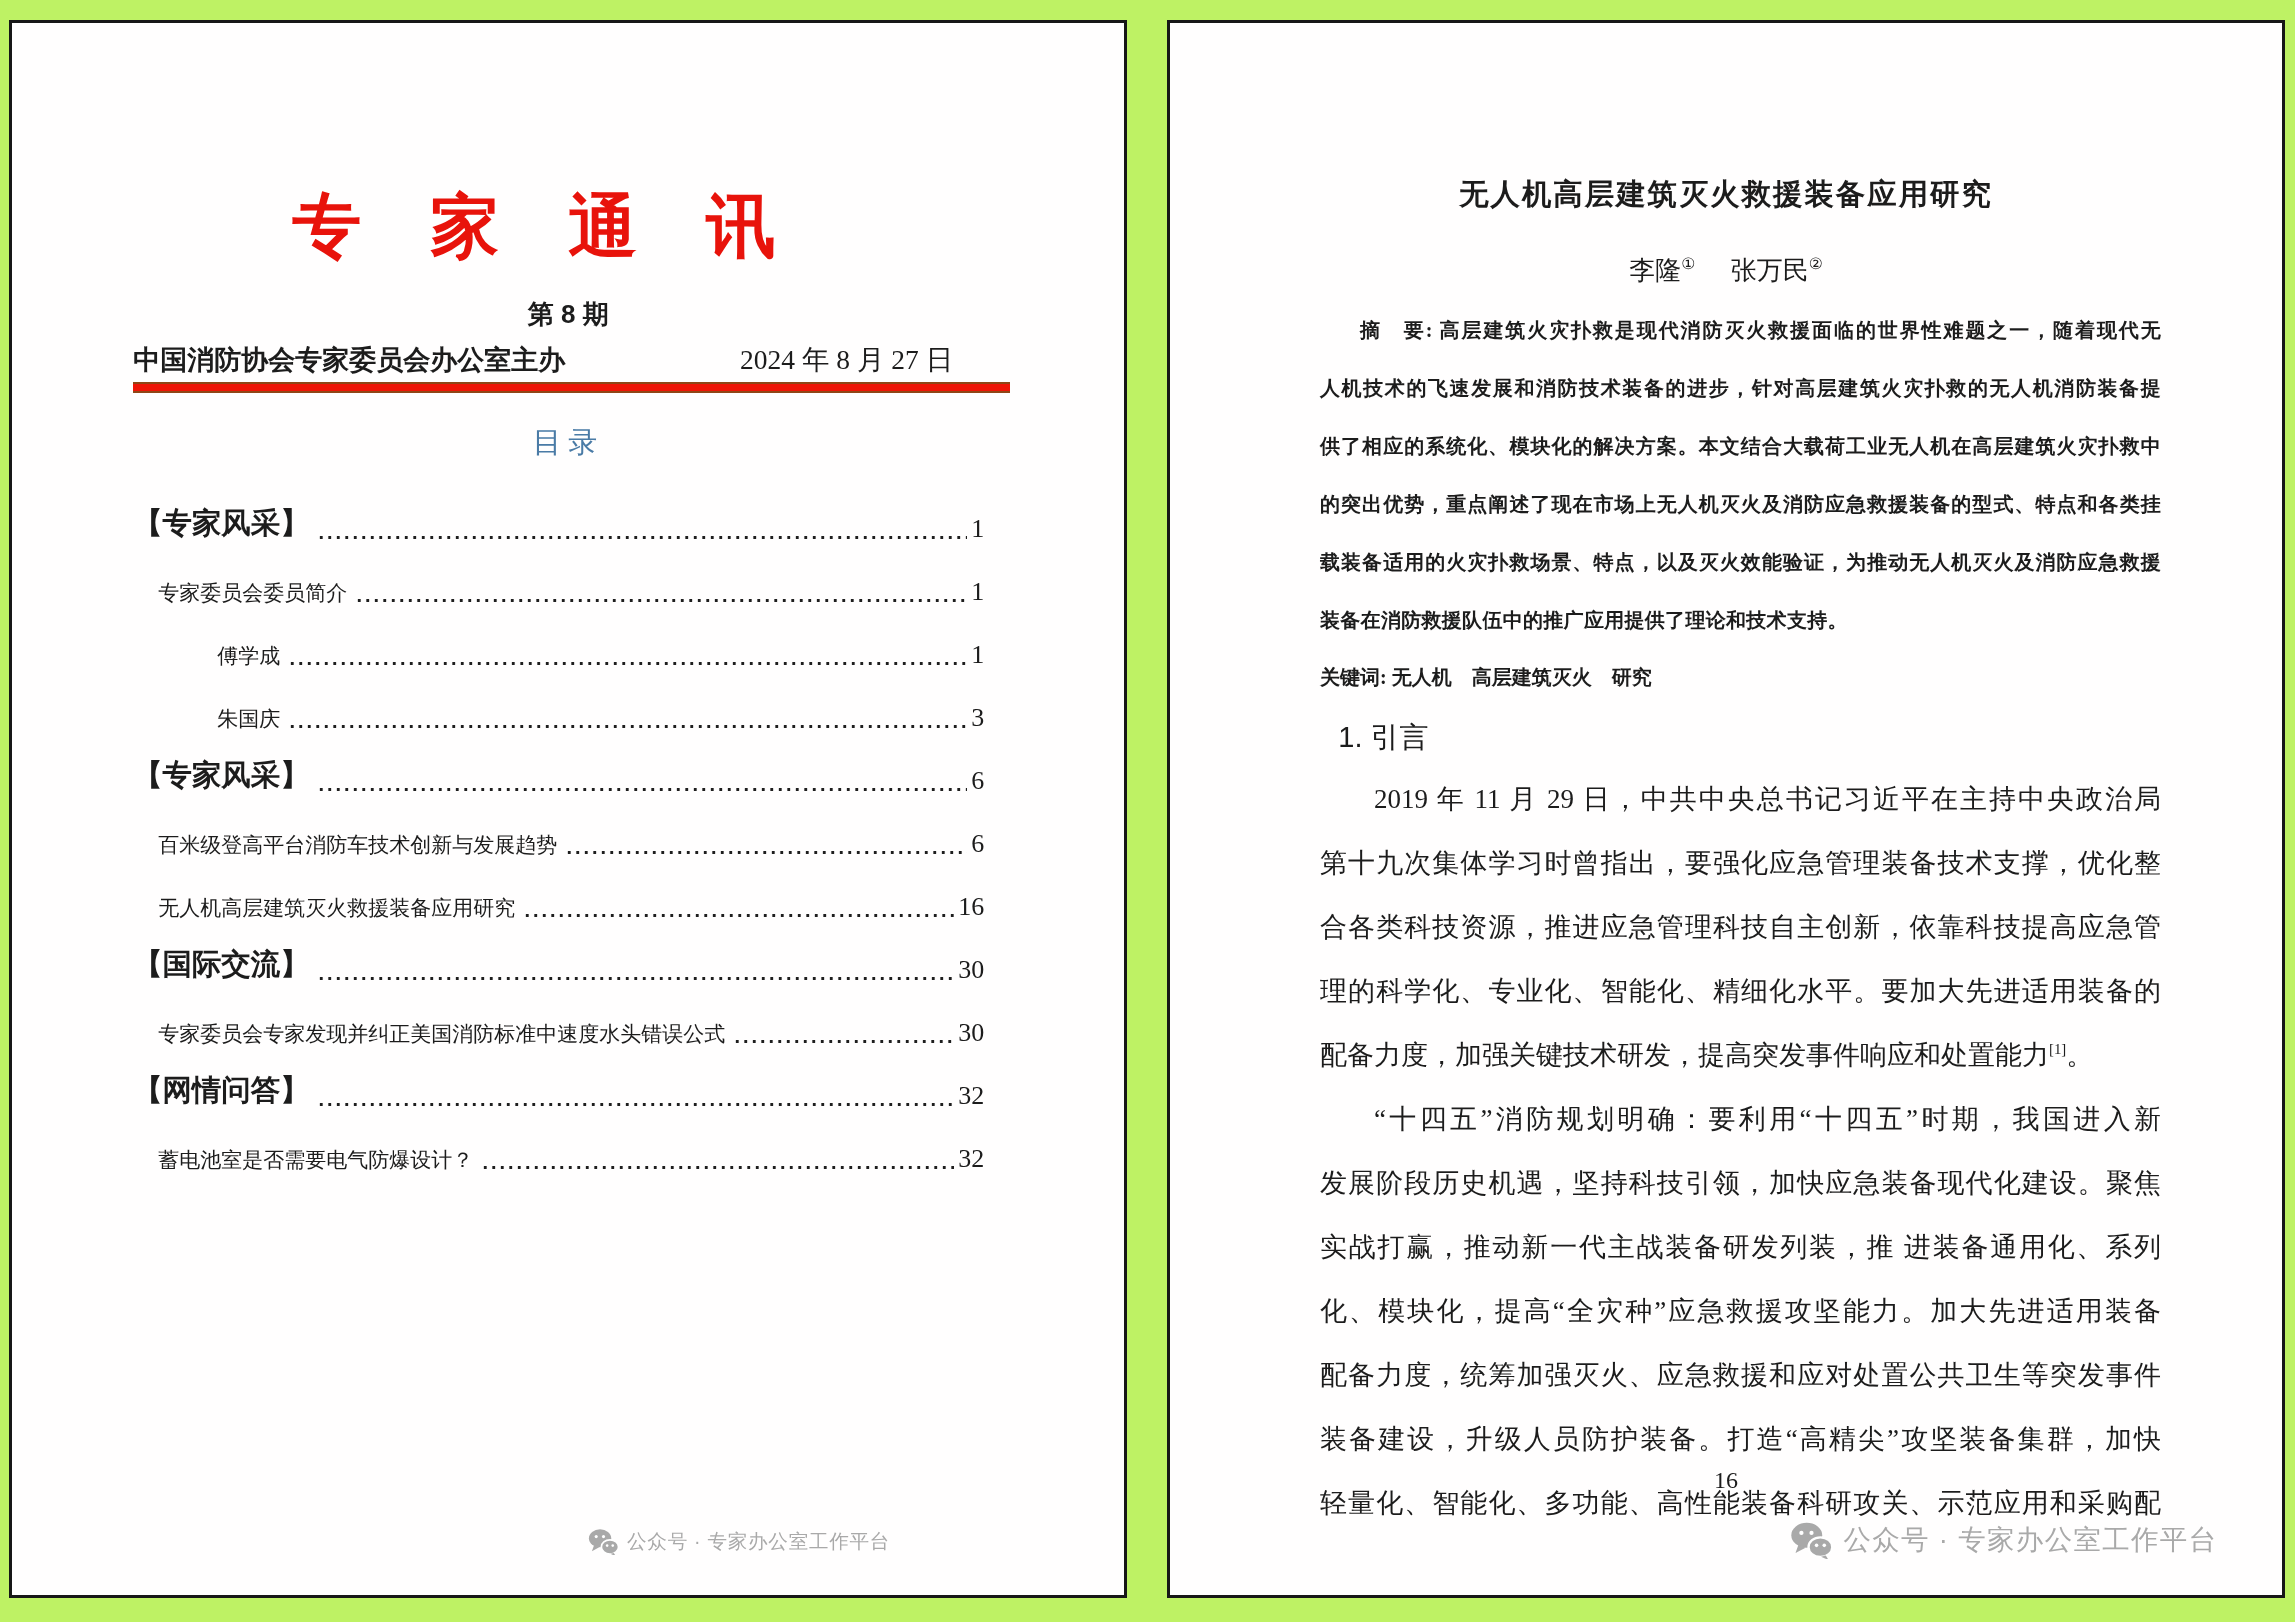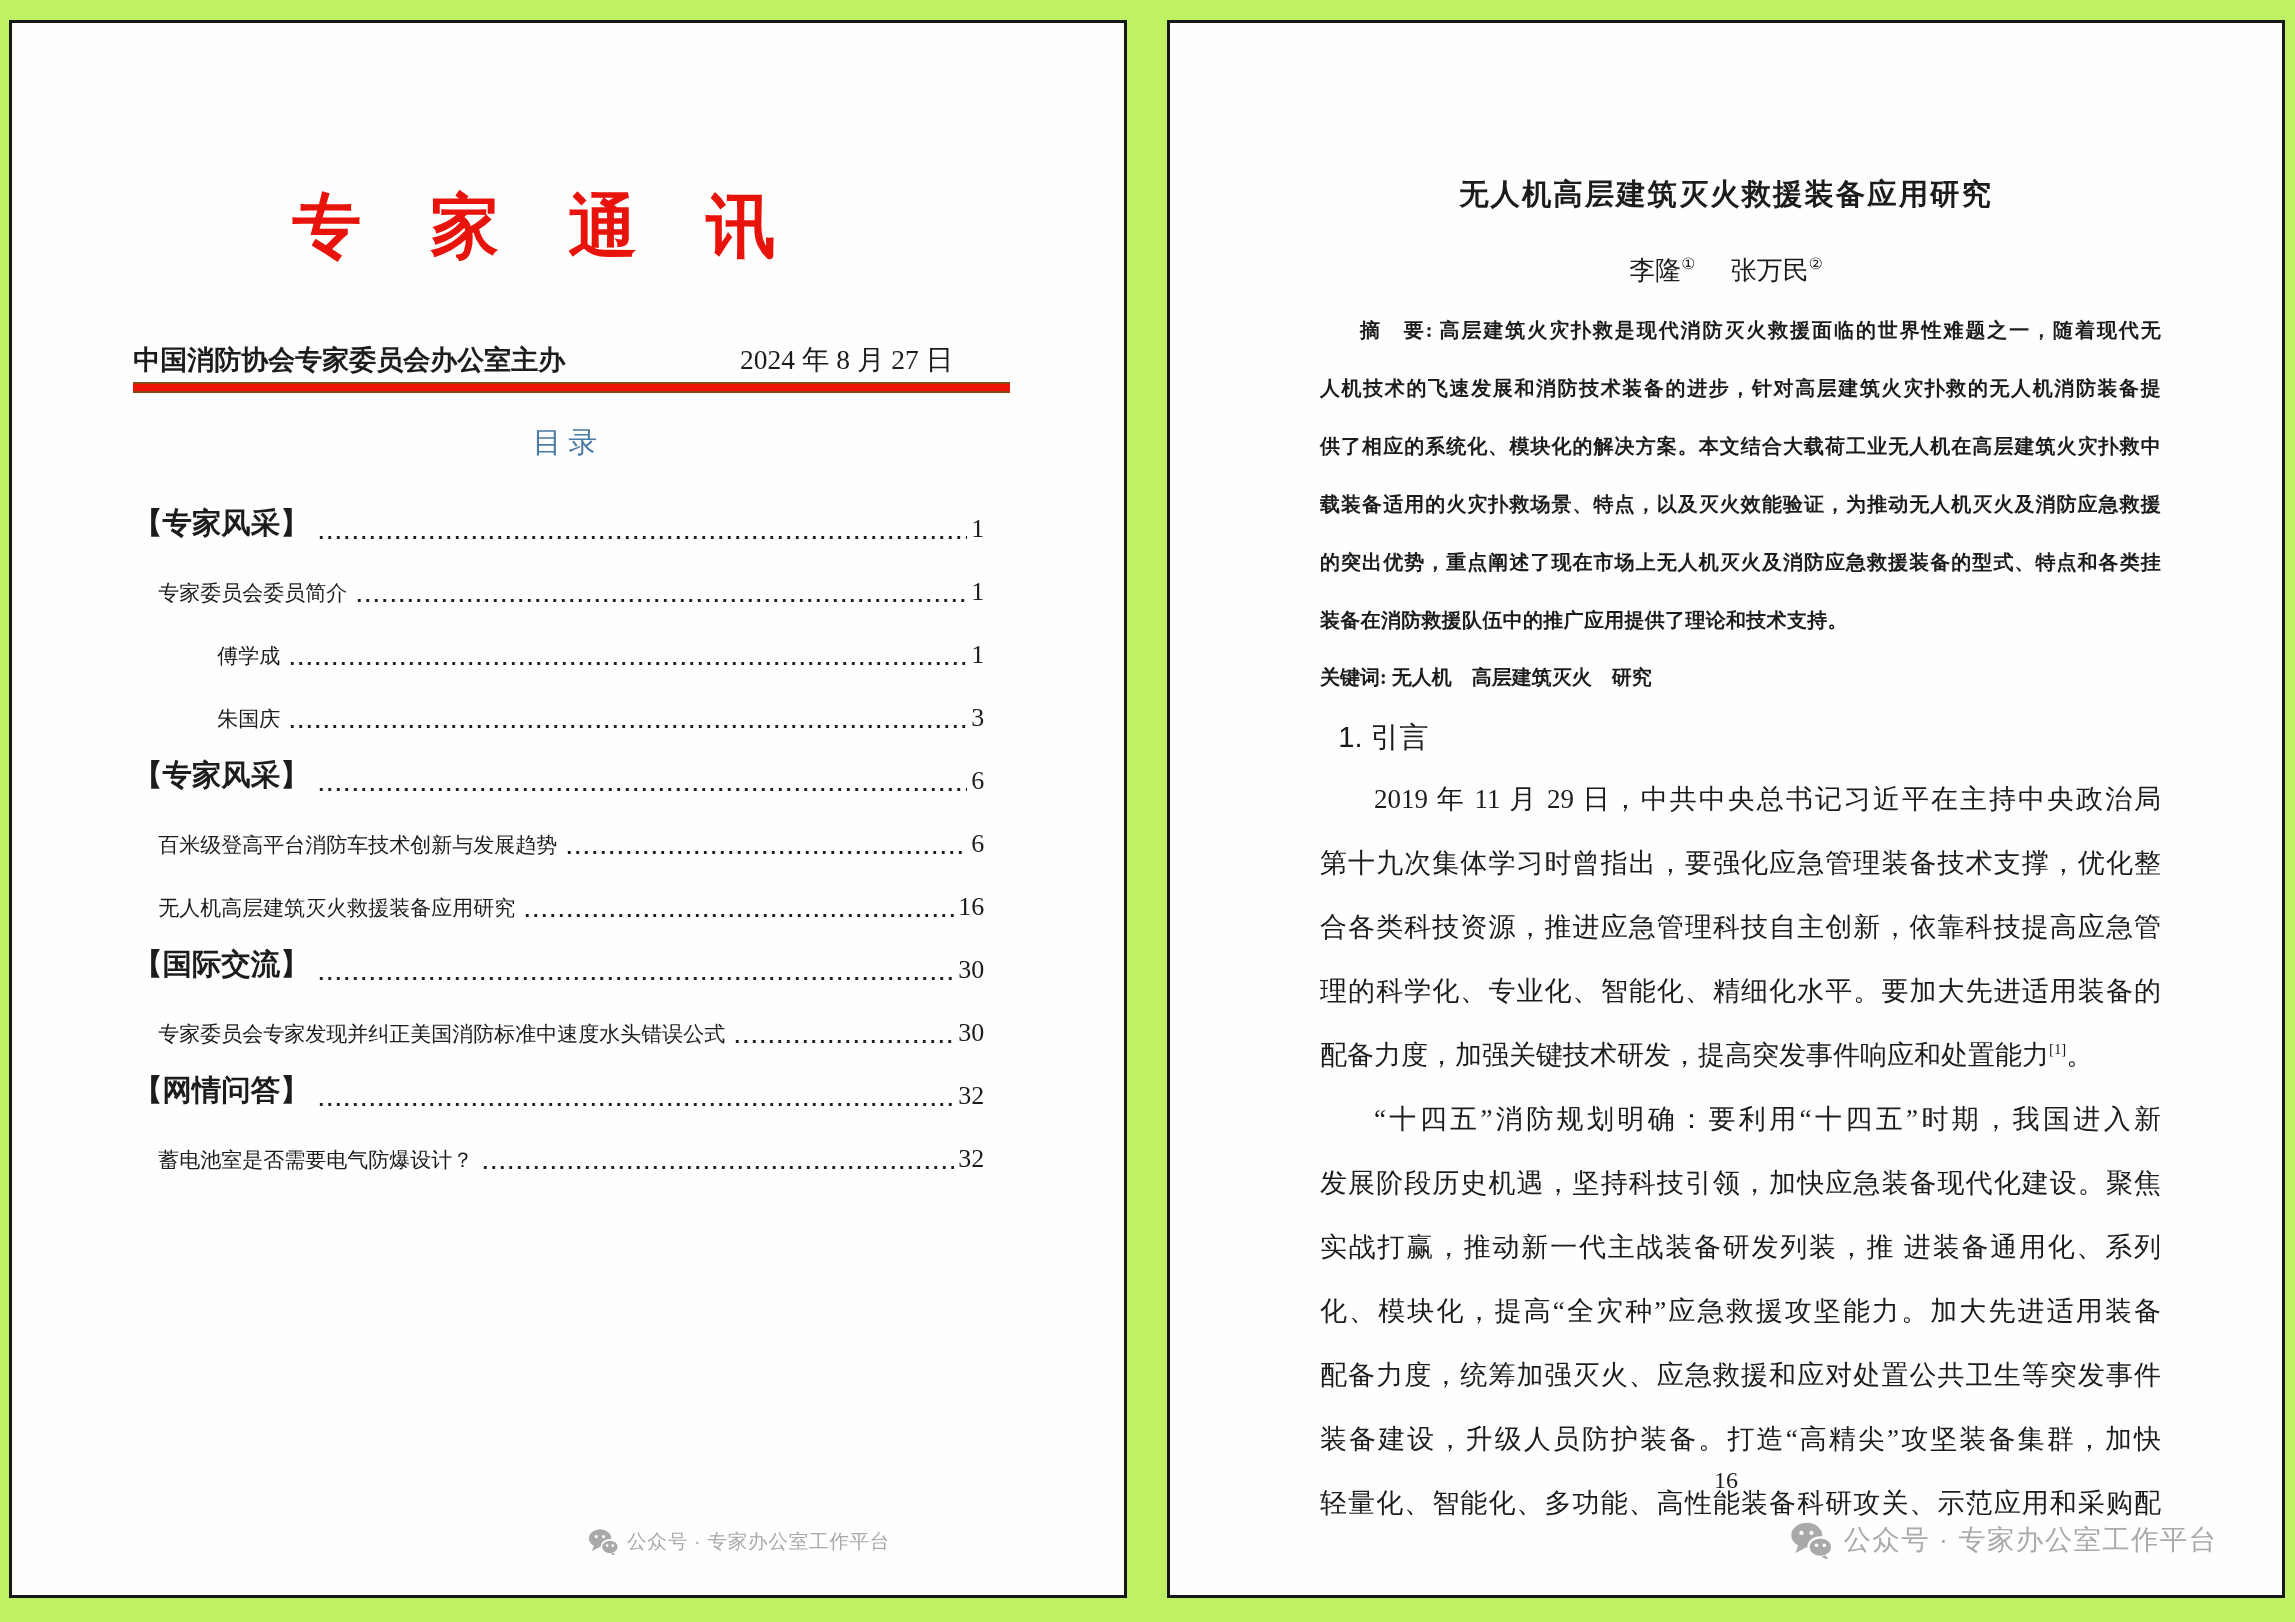--- a/index.html
+++ b/index.html
@@ -67,20 +67,21 @@
 </style>
 </head>
 <body>
 
 <div id="canvas">
 
   <div class="page" id="page-left">
 
     <div class="masthead">专家通讯</div>
 
+    <div class="issue">第 8 期</div>
 
     <div class="pub-row">
       <span class="organizer">中国消防协会专家委员会办公室主办</span>
       <span class="pub-date">2024 年 8 月 27 日</span>
     </div>
 
     <div class="red-rule"></div>
 
     <div class="toc-title">目录</div>
 
@@ -188,25 +189,25 @@
 
         <div class="aline jline">
           <span>人机技术的飞速发展和消防技术装备的进步，针对高层建筑火灾扑救的无人机消防装备提</span>
         </div>
 
         <div class="aline jline">
           <span>供了相应的系统化、模块化的解决方案。本文结合大载荷工业无人机在高层建筑火灾扑救中</span>
         </div>
 
         <div class="aline jline">
+          <span>的突出优势，重点阐述了现在市场上无人机灭火及消防应急救援装备的型式、特点和各类挂</span>
+        </div>
+
+        <div class="aline jline">
           <span>载装备适用的火灾扑救场景、特点，以及灭火效能验证，为推动无人机灭火及消防应急救援</span>
-        </div>
-
-        <div class="aline jline">
-          <span>的突出优势，重点阐述了现在市场上无人机灭火及消防应急救援装备的型式、特点和各类挂</span>
         </div>
 
         <div class="aline jline end-1">
           <span>装备在消防救援队伍中的推广应用提供了理论和技术支持。</span>
         </div>
       </div>
 
     <div class="keywords">关键词: 无人机　高层建筑灭火　研究</div>
 
     <div class="section-heading">1. 引言</div>

